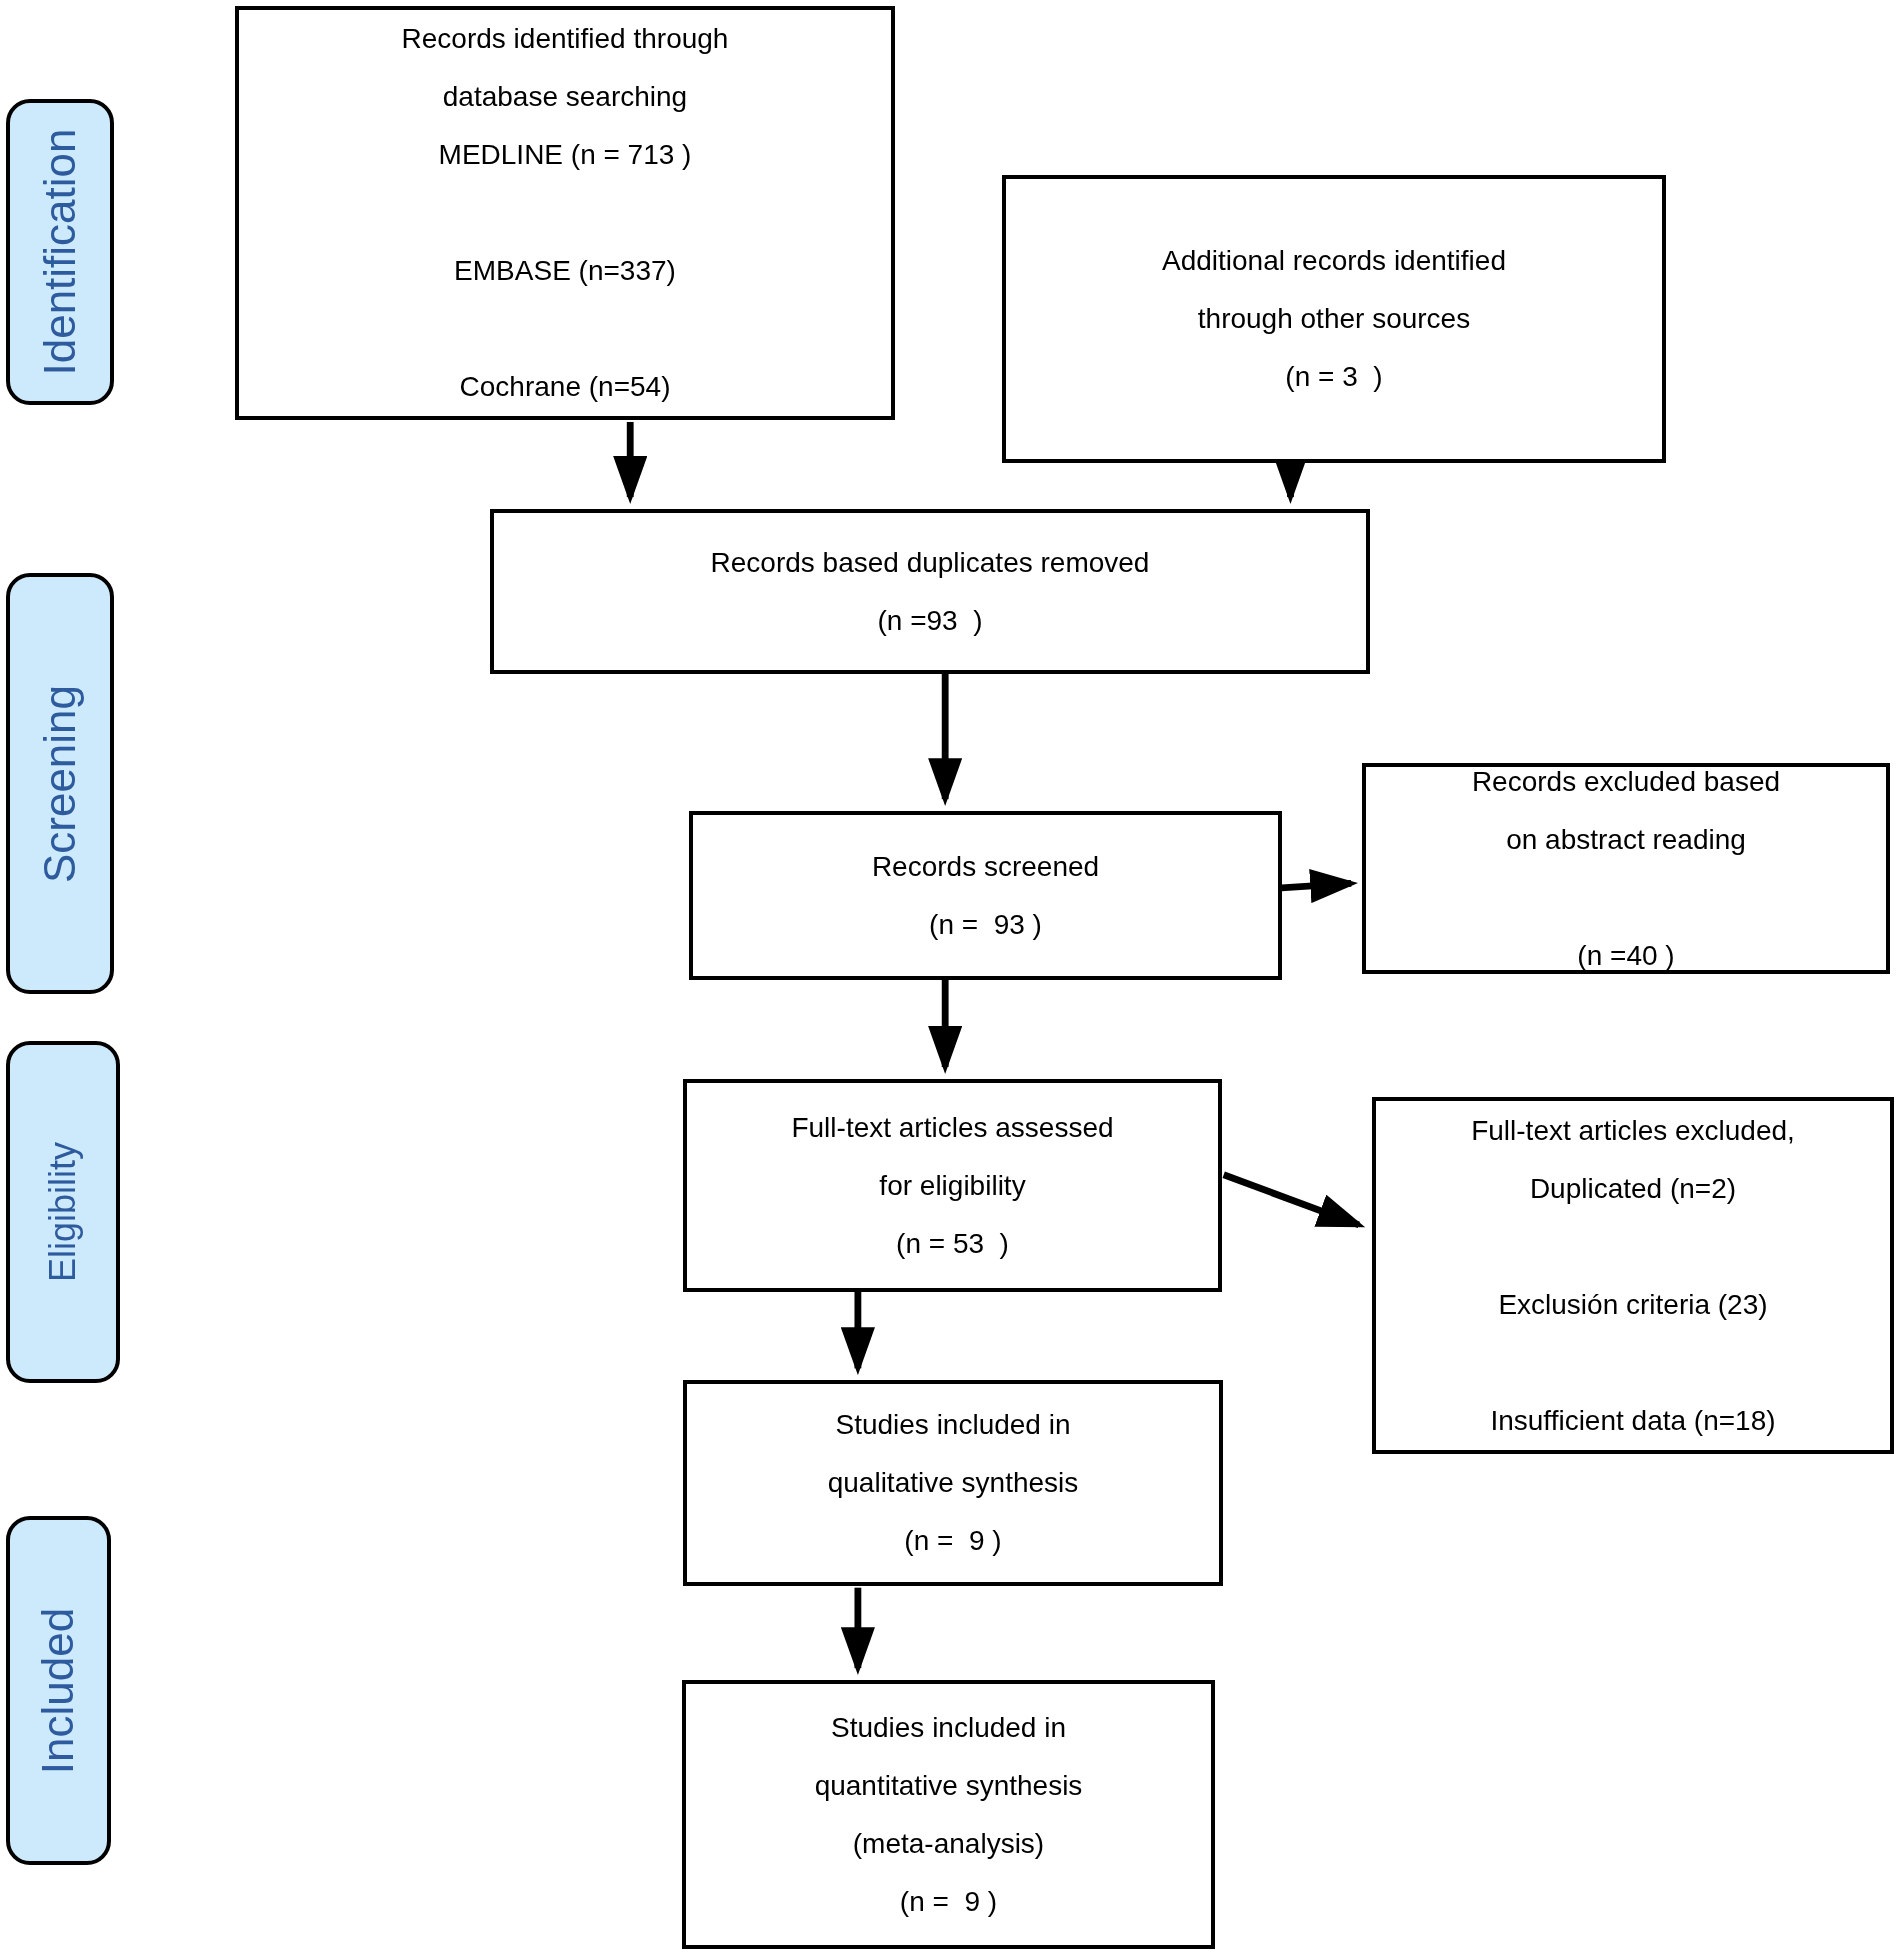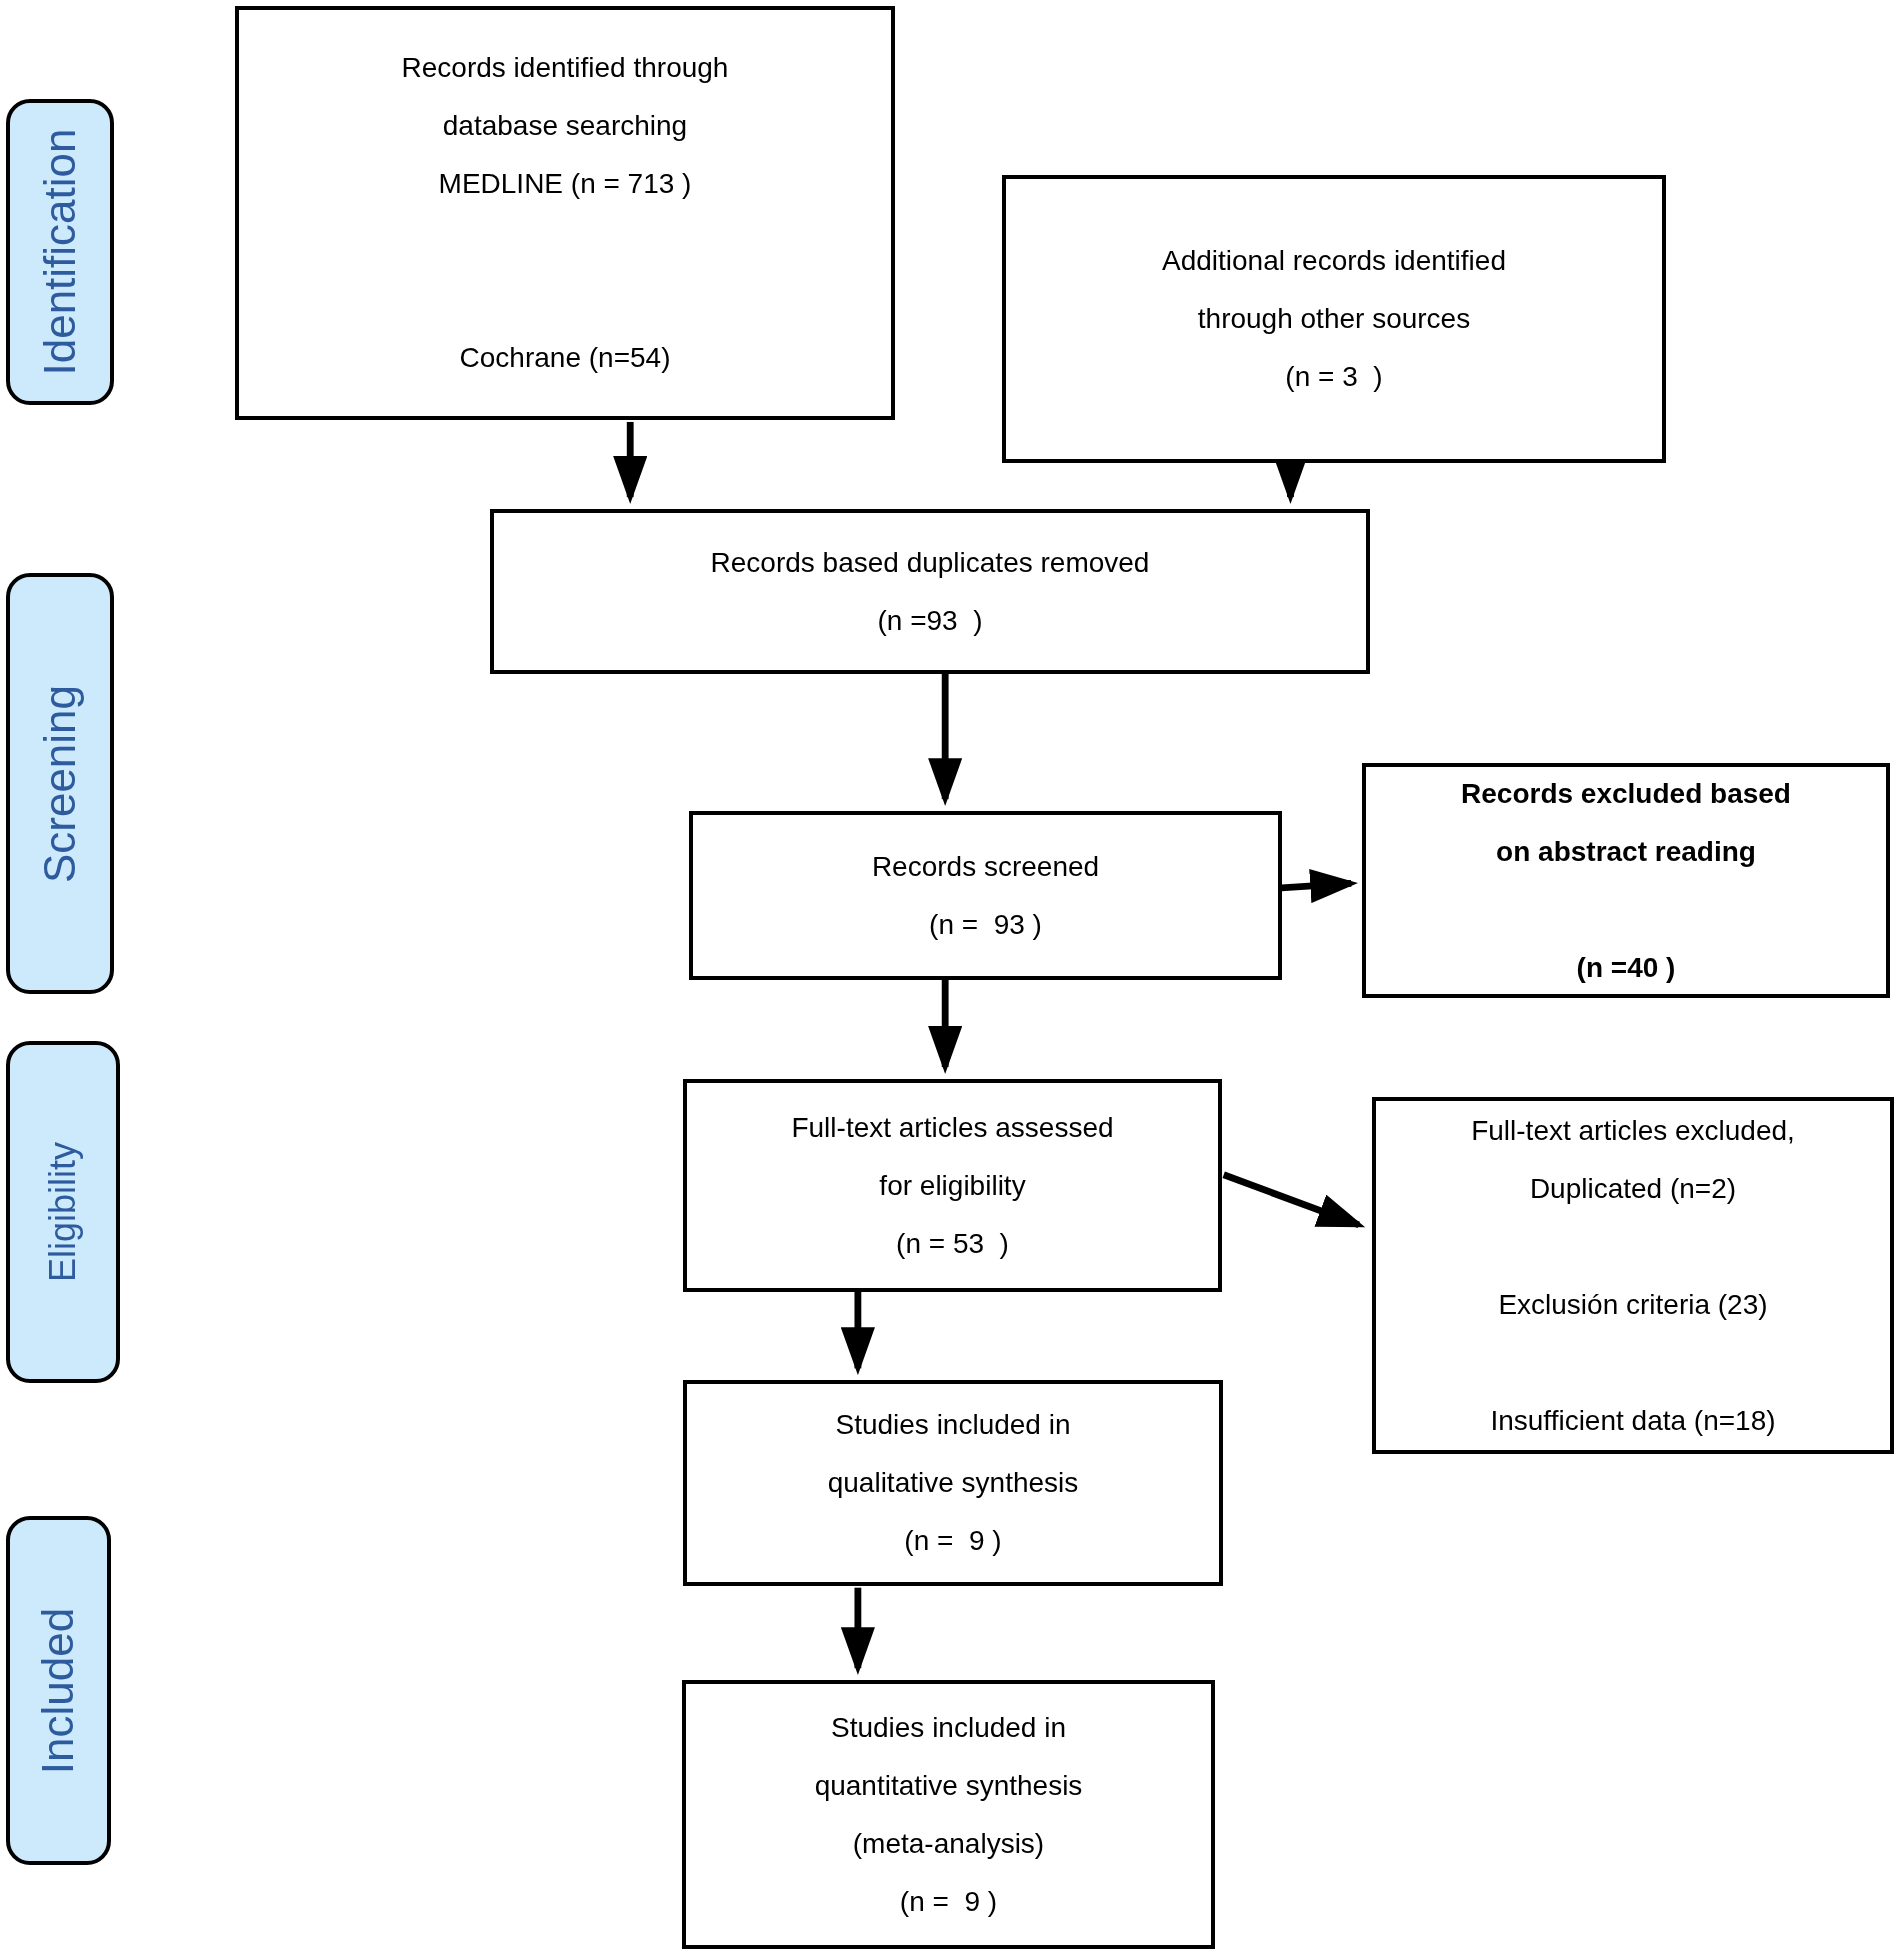--- a/index.html
+++ b/index.html
@@ -92,41 +92,42 @@
   </div>
   <div class="stage" style="left:6px;top:1516px;width:105px;height:349px;">
     <span>Included</span>
   </div>
 
   <div class="fbox" style="left:235px;top:6px;width:660px;height:414px;">
     <div class="line">Records identified through</div>
     <div class="line">database searching</div>
     <div class="line">MEDLINE (n = 713 )</div>
     <div class="line"></div>
+    <div class="line">EMBASE (n=337)</div>
     <div class="line"></div>
     <div class="line">Cochrane (n=54)</div>
   </div>
 
   <div class="fbox" style="left:1002px;top:175px;width:664px;height:288px;">
     <div class="line">Additional records identified</div>
     <div class="line">through other sources</div>
     <div class="line">(n = 3  )</div>
   </div>
 
   <div class="fbox" style="left:490px;top:509px;width:880px;height:165px;">
     <div class="line">Records based duplicates removed</div>
     <div class="line">(n =93  )</div>
   </div>
 
   <div class="fbox" style="left:689px;top:811px;width:593px;height:169px;">
     <div class="line">Records screened</div>
     <div class="line">(n =  93 )</div>
   </div>
 
-  <div class="fbox" style="left:1362px;top:763px;width:528px;height:235px;font-weight:bold;">
+  <div class="fbox" style="left:1362px;top:763px;width:528px;height:211px;">
     <div class="line">Records excluded based</div>
     <div class="line">on abstract reading</div>
     <div class="line"></div>
     <div class="line">(n =40 )</div>
   </div>
 
   <div class="fbox" style="left:683px;top:1079px;width:539px;height:213px;">
     <div class="line">Full-text articles assessed</div>
     <div class="line">for eligibility</div>
     <div class="line">(n = 53  )</div>

